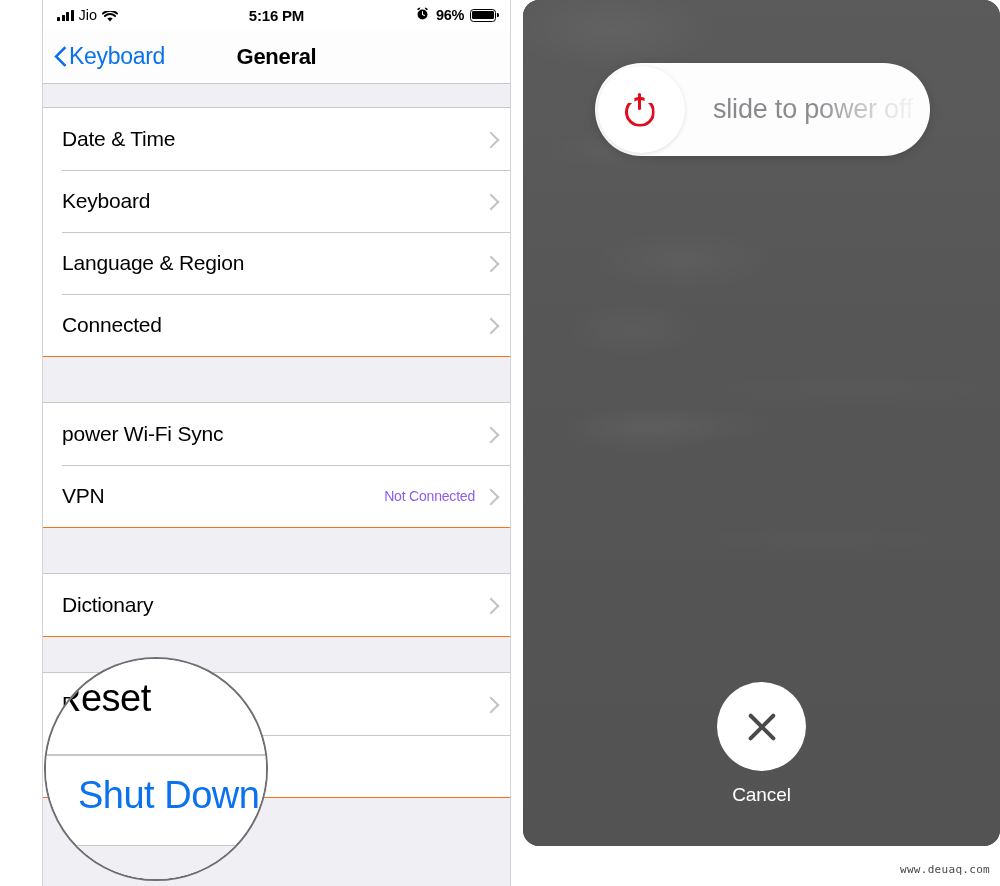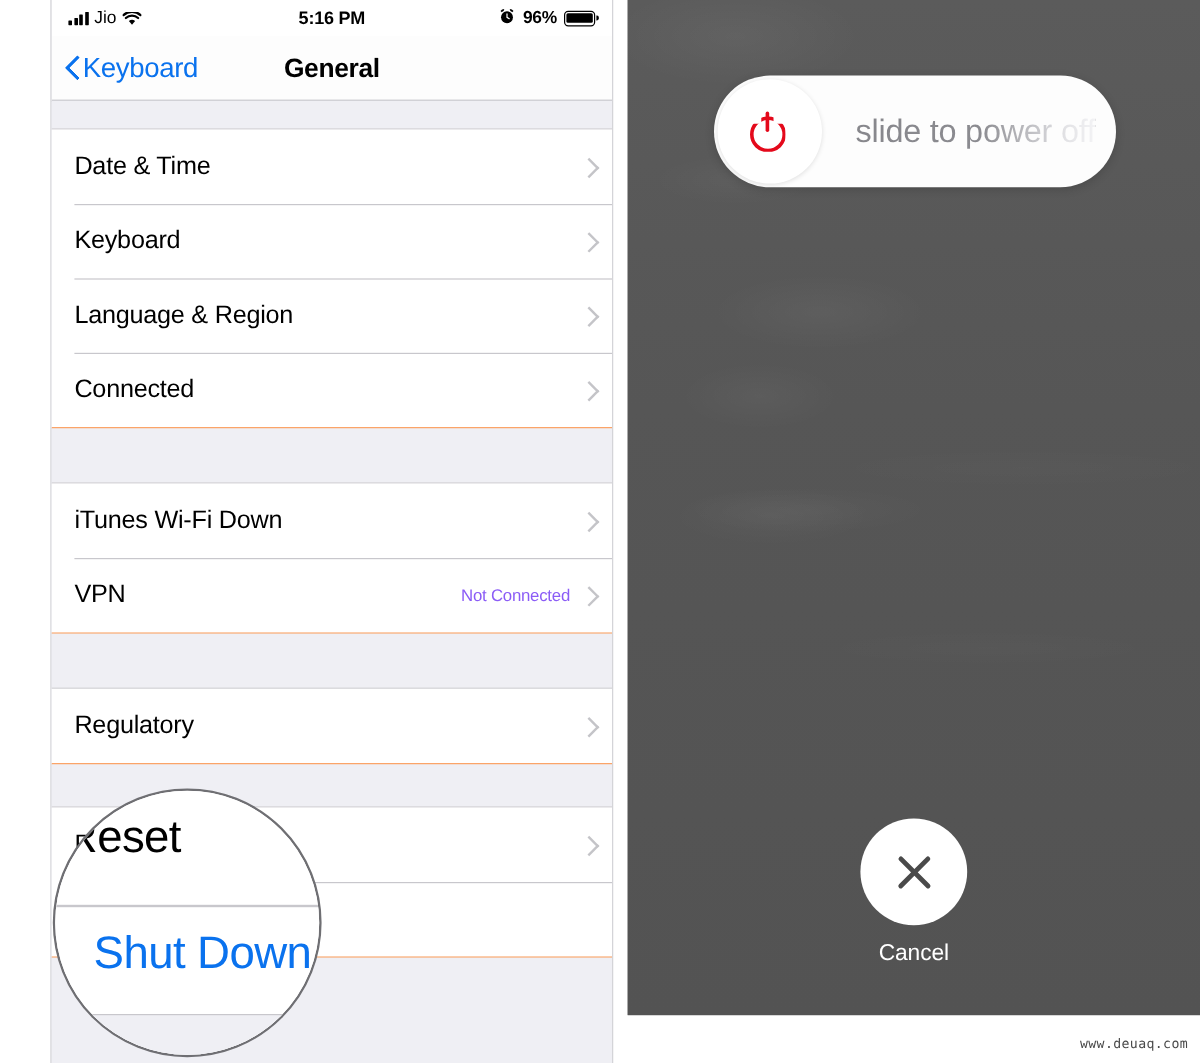--- a/index.html
+++ b/index.html
@@ -259,20 +259,21 @@
     background: #efeff4;
   }
 
   
   #right-phone {
     position: absolute;
     left: 523px; top: 0;
     width: 477px; height: 846px;
     background: #565656;
     overflow: hidden;
+    border-radius: 16px;
   }
   #blur-bg {
     position: absolute;
     inset: 0;
     background:
       radial-gradient(ellipse 150px 60px at 90px 30px, rgba(255,255,255,0.045), rgba(255,255,255,0) 70%),
       radial-gradient(ellipse 130px 45px at 160px 260px, rgba(255,255,255,0.040), rgba(255,255,255,0) 70%),
       radial-gradient(ellipse 95px 40px at 110px 330px, rgba(255,255,255,0.035), rgba(255,255,255,0) 70%),
       radial-gradient(ellipse 120px 35px at 120px 430px, rgba(255,255,255,0.030), rgba(255,255,255,0) 70%),
       radial-gradient(ellipse 150px 28px at 150px 425px, rgba(255,255,255,0.028), rgba(255,255,255,0) 70%),
@@ -468,39 +469,39 @@
             <span class="row-right">
               <span class="chevron-right"></span>
             </span>
           </div>
         </div>
 
         <div class="gap" style="height:45px"></div>
 
         <div class="group">
           <div class="row">
-            <span class="row-label">iTunes Wi-Fi Down</span>
+            <span class="row-label">power Wi-Fi Sync</span>
             <span class="row-right">
               <span class="chevron-right"></span>
             </span>
           </div>
           <div class="row">
             <span class="row-label">VPN</span>
             <span class="row-right">
               <span class="row-value">Not Connected</span>
               <span class="chevron-right"></span>
             </span>
           </div>
         </div>
 
         <div class="gap" style="height:45px"></div>
 
         <div class="group">
           <div class="row">
-            <span class="row-label">Regulatory</span>
+            <span class="row-label">Dictionary</span>
             <span class="row-right">
               <span class="chevron-right"></span>
             </span>
           </div>
         </div>
 
         <div class="gap" style="height:35px"></div>
 
         <div class="group">
           <div class="row">

